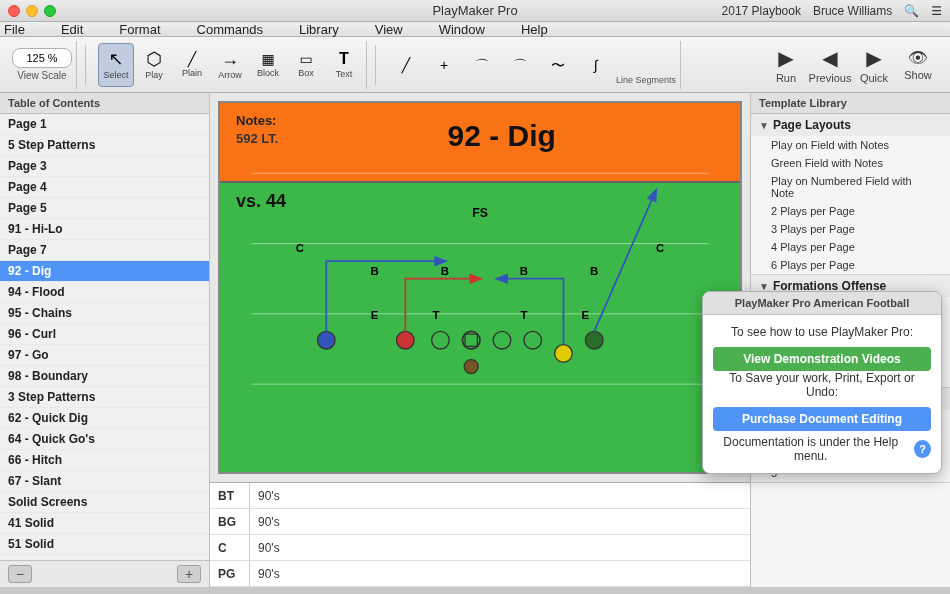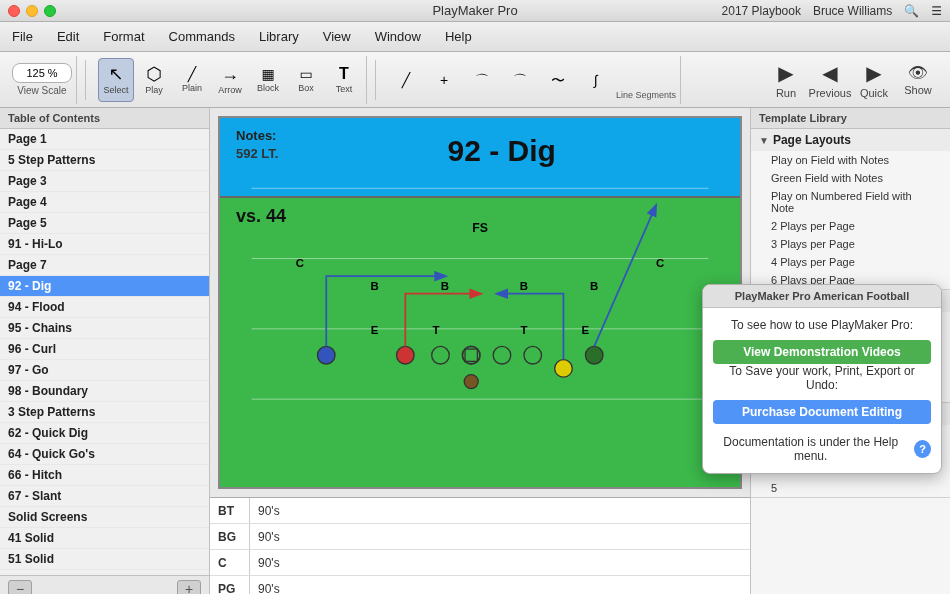--- a/index.html
+++ b/index.html
@@ -20,26 +20,26 @@
     .tl { width: 12px; height: 12px; border-radius: 50%; }
     .tl-red { background: #ff5f57; border: 1px solid #e0443e; }
     .tl-yellow { background: #ffbd2e; border: 1px solid #dfa123; }
     .tl-green { background: #28c840; border: 1px solid #1aab29; }
     .title-bar-title { position: absolute; left: 50%; transform: translateX(-50%); font-size: 13px; font-weight: 500; color: #333; }
     .title-bar-right { margin-left: auto; display: flex; gap: 12px; font-size: 12px; color: #333; }
 
     
     .menu-bar {
       background: linear-gradient(to bottom, #f0f0f0, #e0e0e0);
-      height: 30px;
+      height: 15px;
       display: flex;
       align-items: center;
       border-bottom: 1px solid #b0b0b0;
-      padding: 0 8px;
-      gap: 16px;
+      padding: 0 0;
+      gap: 28px;
     }
     .menu-item { font-size: 13px; color: #222; cursor: pointer; padding: 2px 4px; }
 
     
     .toolbar {
       background: linear-gradient(to bottom, #f5f5f5, #e5e5e5);
       height: 56px;
       border-bottom: 1px solid #b0b0b0;
       display: flex;
       align-items: center;
@@ -271,21 +271,21 @@
       cursor: pointer;
       text-align: center;
       margin-bottom: 0;
     }
     .popup-btn.blue { background: #5094f8; }
     .popup-help-row {
       display: flex;
       align-items: center;
       justify-content: center;
       gap: 6px;
-      margin-top: 11px;
+      margin-top: 4px;
     }
     .help-circle {
       width: 18px; height: 18px;
       background: #5094f8;
       color: white;
       border-radius: 50%;
       font-size: 11px;
       font-weight: bold;
       display: flex; align-items: center; justify-content: center;
     }
@@ -432,21 +432,21 @@
     <div class="toc-footer">
       <div class="toc-btn">−</div>
       <div class="toc-btn">+</div>
     </div>
   </div>
 
   <div class="play-area">
     <div class="field-container">
       <div class="field">
 
-        <div style="position:absolute;top:0;left:0;right:0;height:80px;background:#0ea5e9;border-bottom:2px solid #666;">
+        <div style="position:absolute;top:0;left:0;right:0;height:80px;background:#f97316;border-bottom:2px solid #666;">
           <span style="position:absolute;top:10px;left:16px;font-size:13px;font-weight:600;color:#222;">Notes:</span>
           <span style="position:absolute;top:28px;left:16px;font-size:13px;font-weight:600;color:#333;">592 LT.</span>
         </div>
 
         <div style="position:absolute;top:16px;left:50%;transform:translateX(-30%);font-size:30px;font-weight:bold;color:#111;">92 - Dig</div>
 
         <div style="position:absolute;top:88px;left:16px;font-size:18px;font-weight:bold;color:#111;">vs. 44</div>
 
         <svg class="play-svg" viewBox="0 0 520 420" preserveAspectRatio="xMidYMid meet">
 

